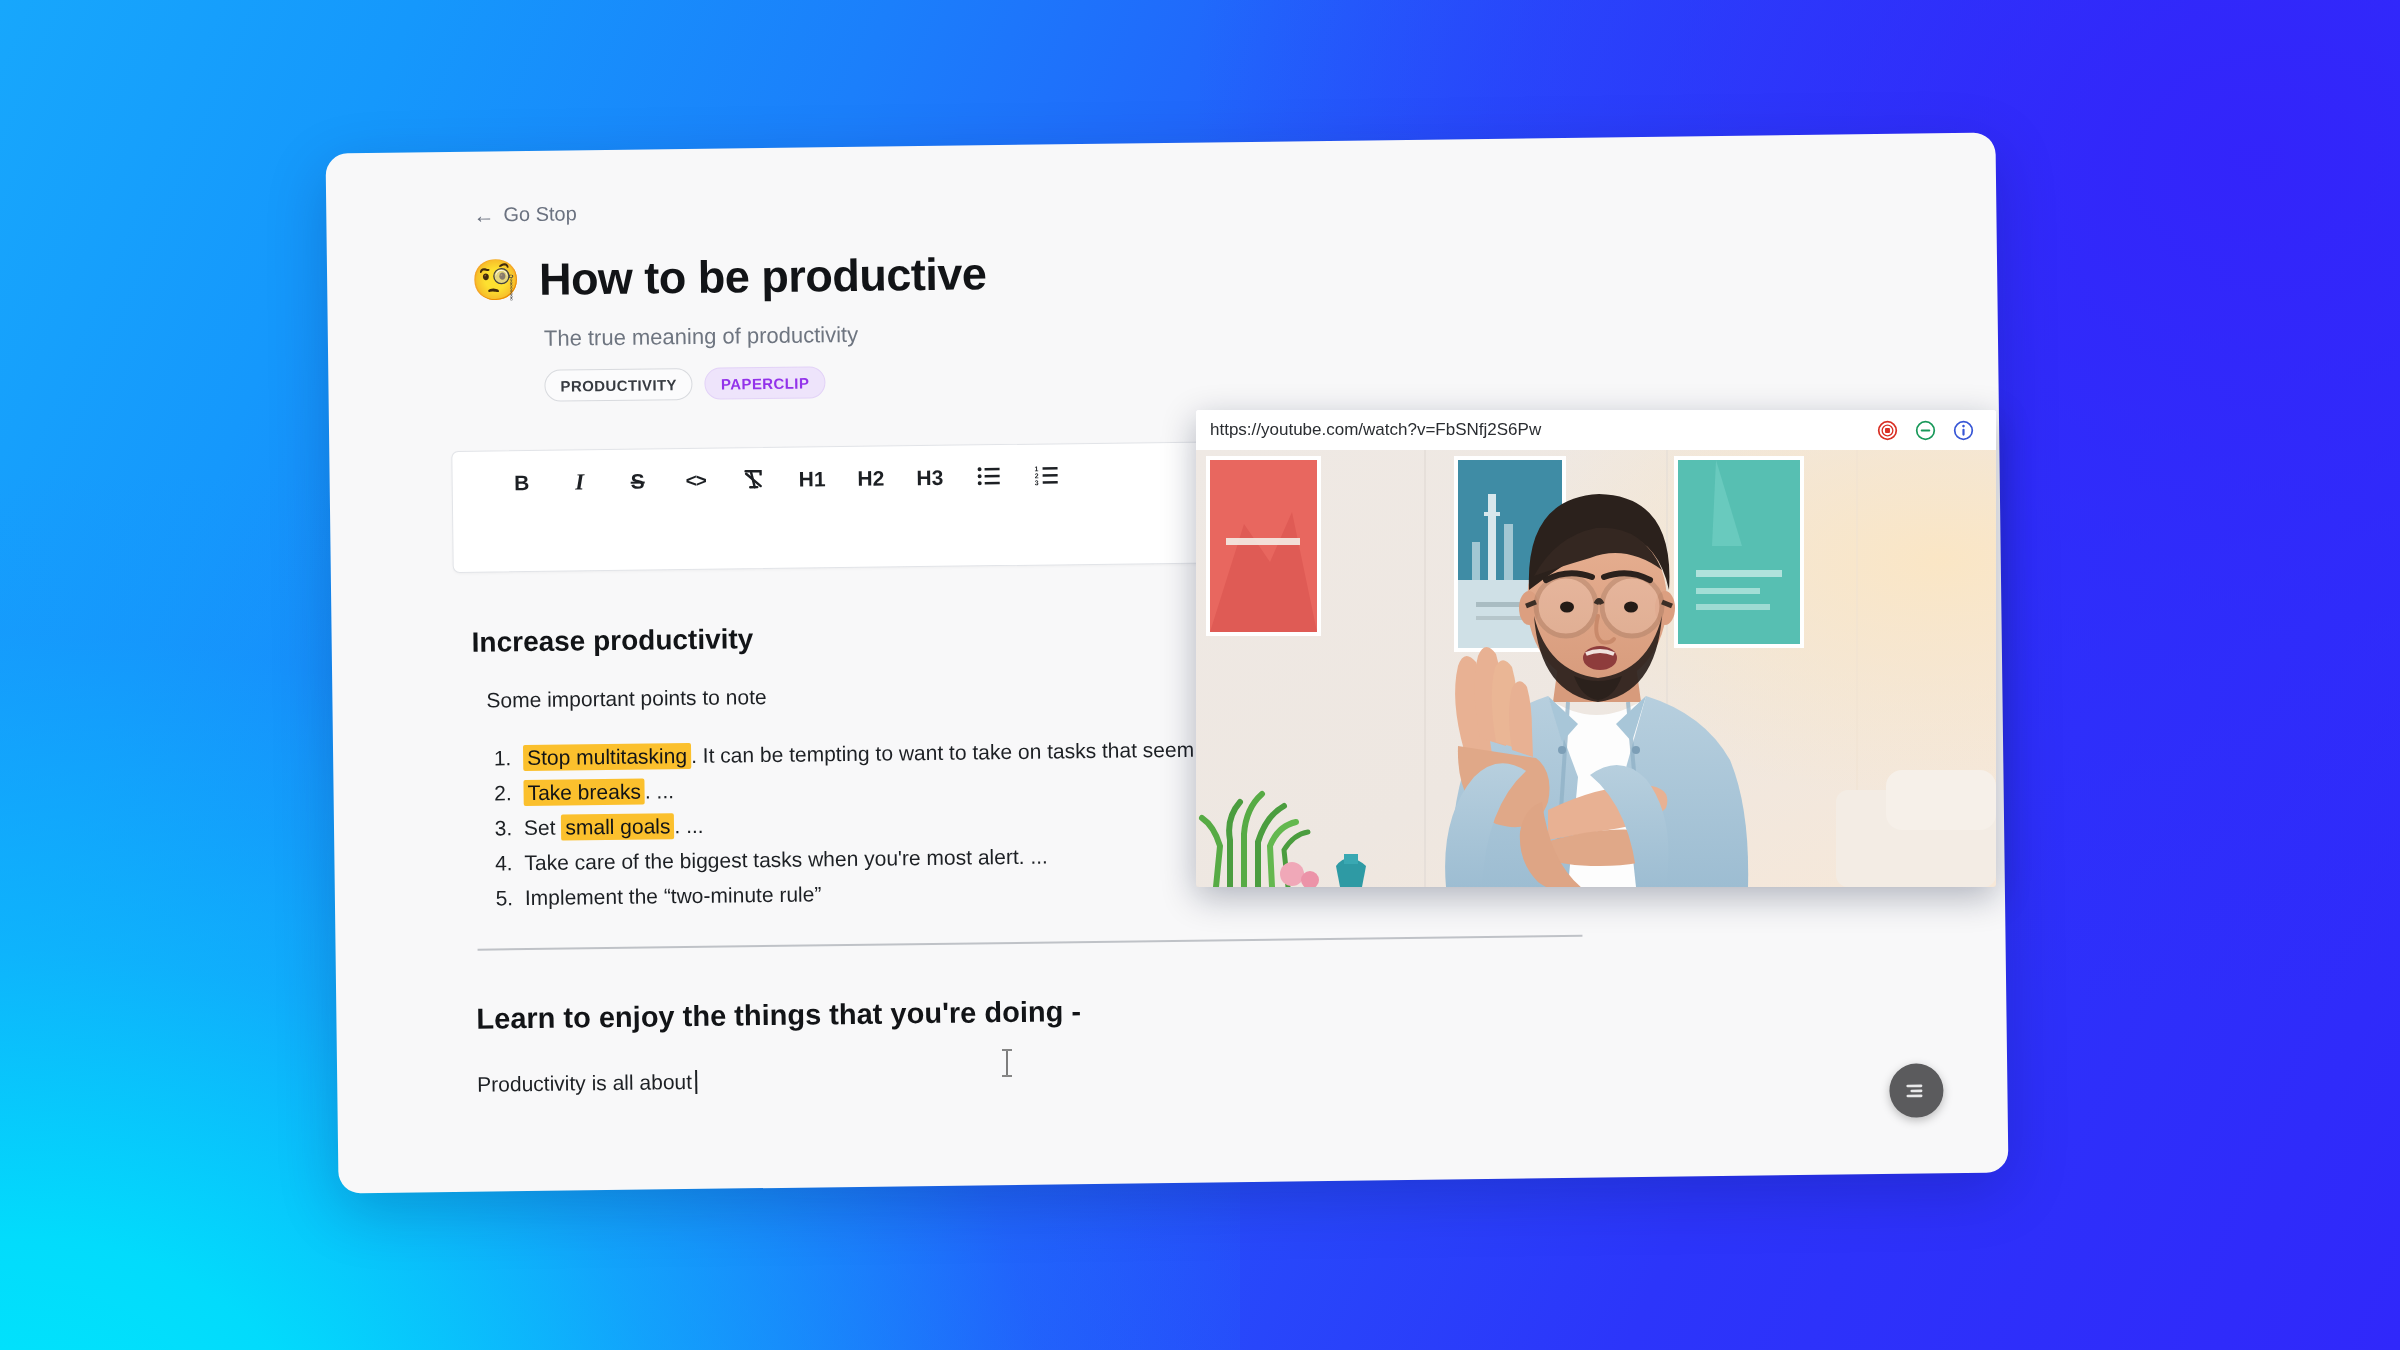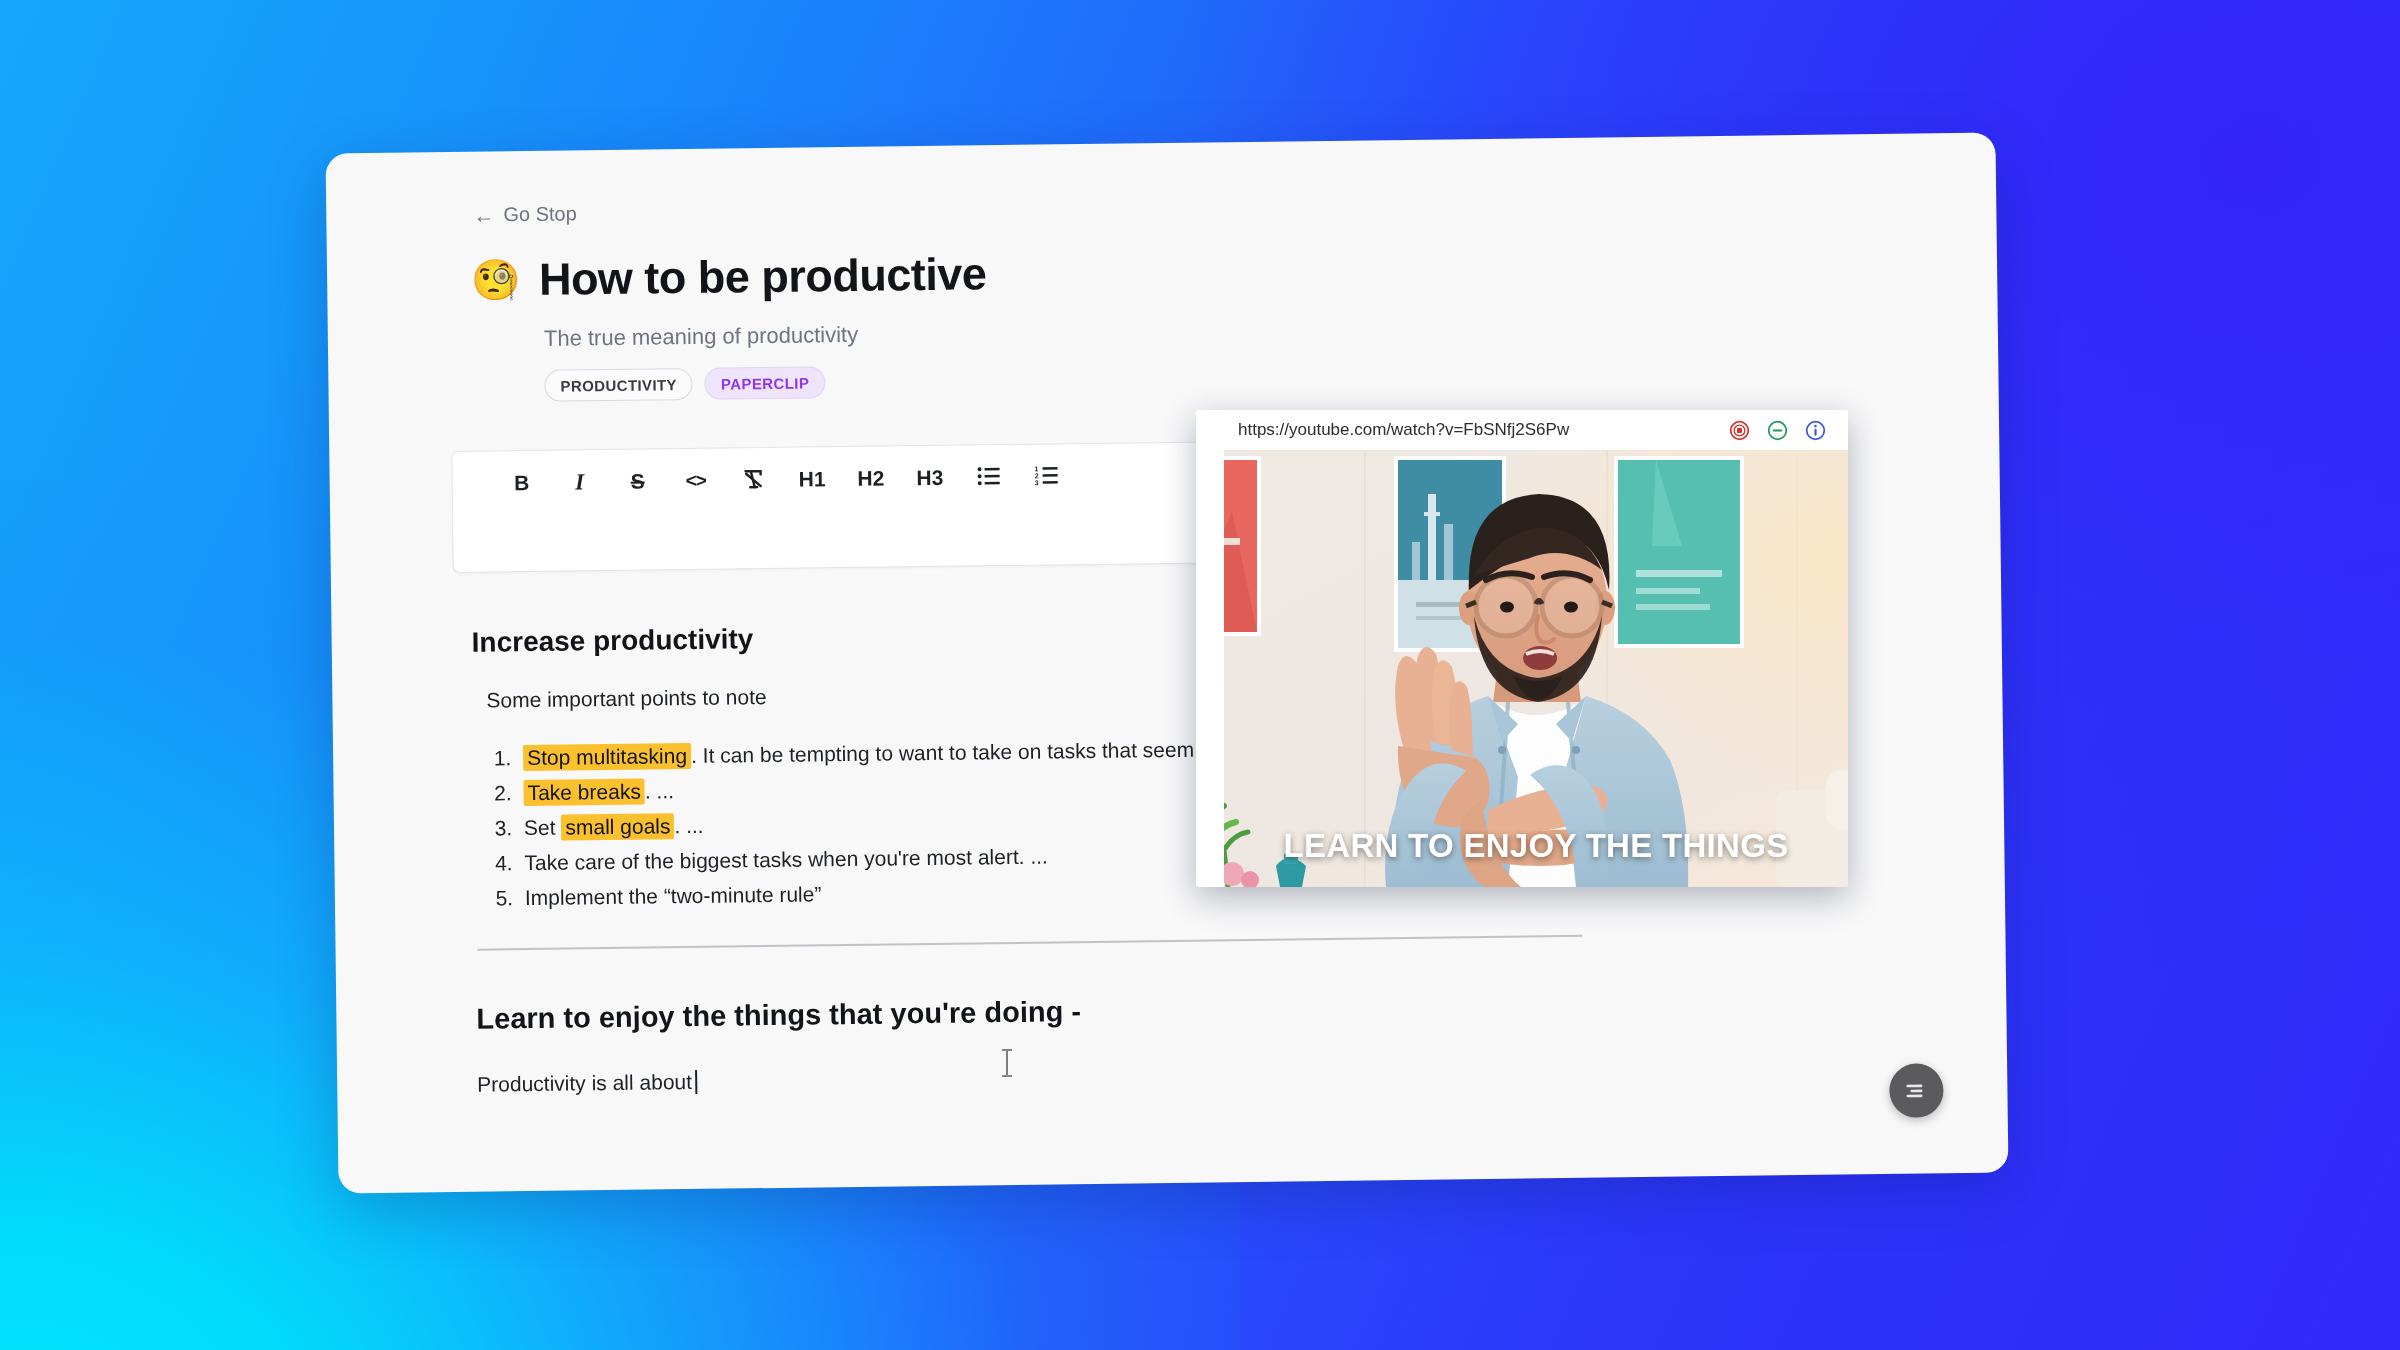--- a/index.html
+++ b/index.html
@@ -272,28 +272,27 @@
     justify-content: center;
     cursor: pointer;
     box-shadow: 0 3px 10px rgba(0,0,0,0.25);
   }
 
   
   .video-window {
     position: absolute;
     left: 1196px;
     top: 410px;
-    width: 652px;
+    width: 800px;
     height: 477px;
     background: #ffffff;
     border-radius: 3px;
     box-shadow: 0 10px 34px rgba(10,20,50,0.30);
     overflow: hidden;
     z-index: 50;
-    padding-left: 28px;
   }
   .vw-header {
     height: 40px;
     background: #ffffff;
     display: flex;
     align-items: center;
     justify-content: space-between;
     padding: 0 22px 0 14px;
   }
   .vw-url {
@@ -589,21 +588,20 @@
         <path d="M346 352 q-18 6 -22 30 q-2 30 18 50 q22 16 44 6 q-32 -26 -40 -86 Z" fill="#deA585"></path>
       </g>
 
       <path d="M250 437 q-6 -70 28 -110 q24 -24 52 -6 q-40 36 -44 116 Z" fill="url(#shirtg)"></path>
       <path d="M470 437 q10 -70 -20 -108 q-26 -26 -56 -4 q42 34 48 112 Z" fill="url(#shirtg)"></path>
 
       <rect width="800" height="437" fill="none"></rect>
     </svg>
 
     <div class="vw-caption">
-      <div>LEARN TO ENJOY THE THINGS</div>
     </div>
   </div>
 </div>
 
 <svg class="ibeam" viewBox="0 0 14 30">
   <path d="M2 2 h10 M7 2 v26 M2 28 h10" stroke="#2b2b2b" stroke-width="1.6" fill="none"></path>
   <path d="M2 2 h10 M7 2 v26 M2 28 h10" stroke="#ffffff" stroke-width="0.5" fill="none"></path>
 </svg>
 
 </body></html>

